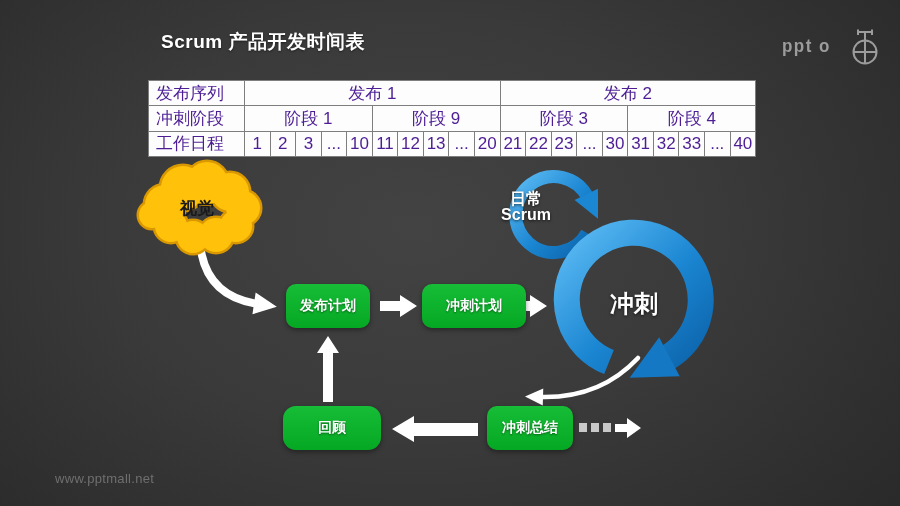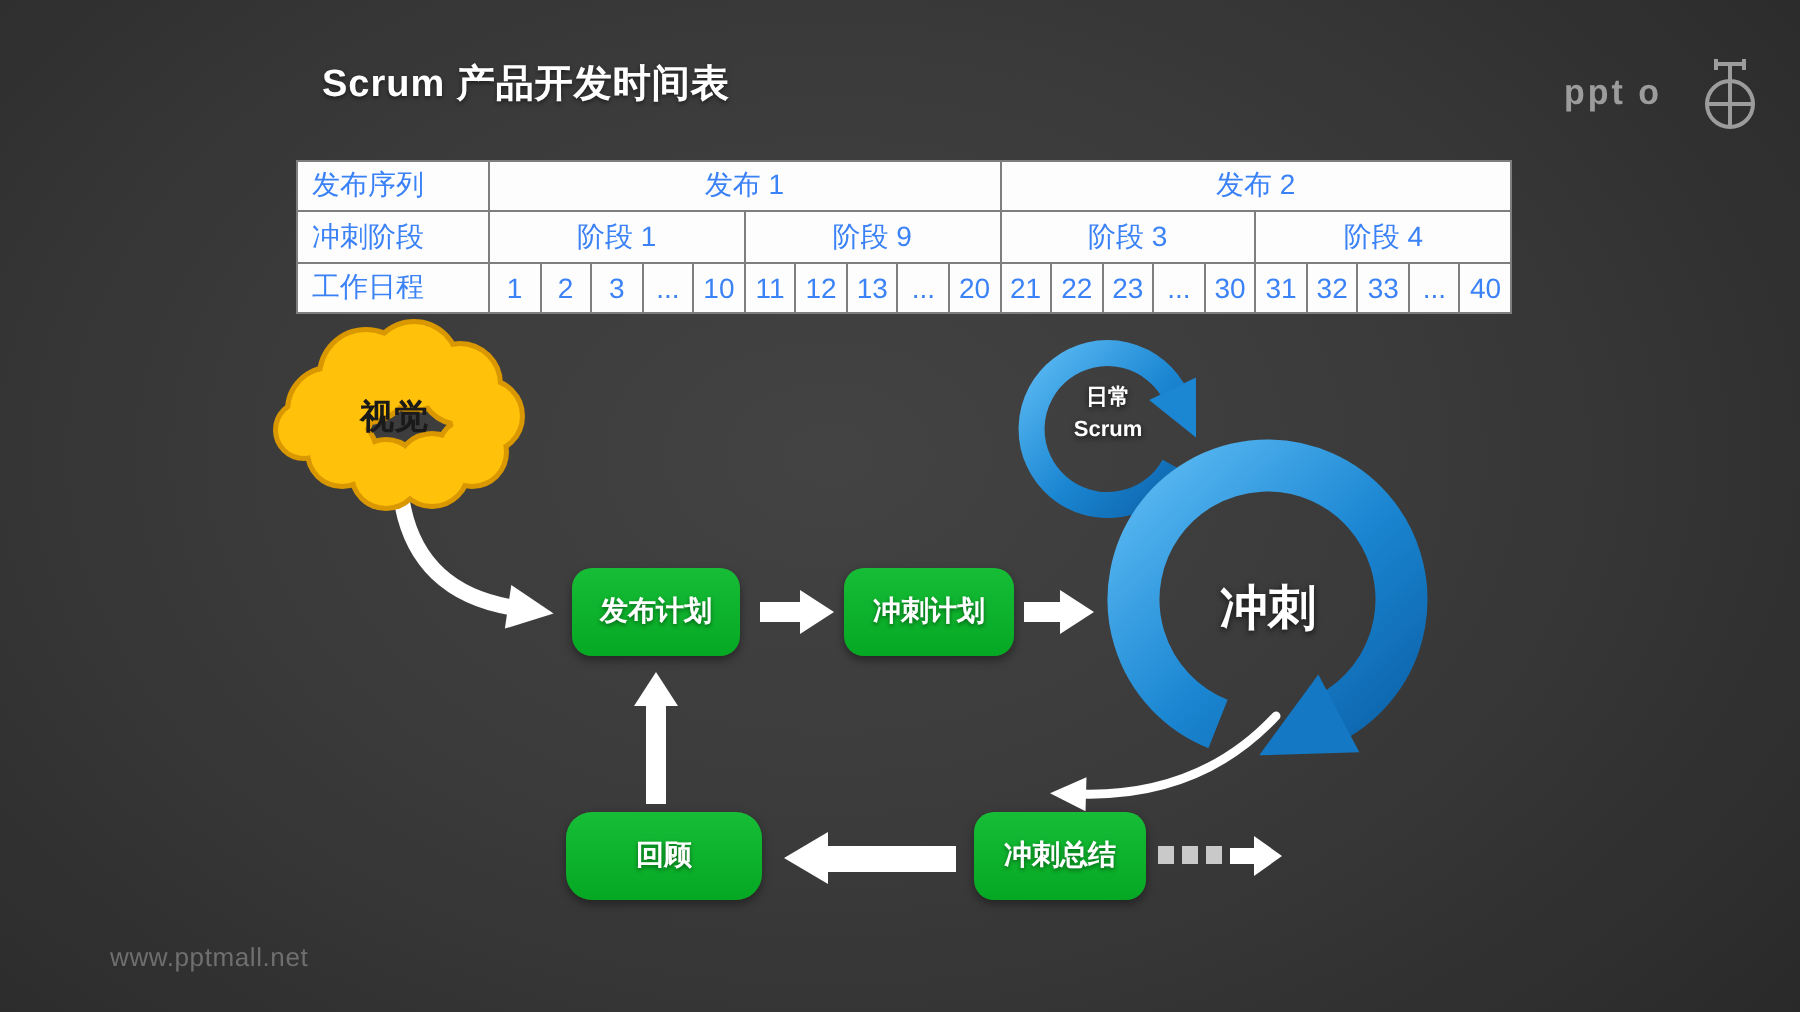--- a/index.html
+++ b/index.html
@@ -9,44 +9,44 @@
     font-family:"Liberation Sans", sans-serif;
   }
   .title{
     position:absolute;left:161px;top:29px;font-size:19px;font-weight:bold;color:#ffffff;
     letter-spacing:.5px;text-shadow:0 1px 2px rgba(0,0,0,.5);white-space:nowrap;
   }
   .logo{position:absolute;right:20px;top:28px;display:flex;align-items:center;gap:19px;color:#9c9c9c;}
   .logo-text{font-size:17px;letter-spacing:1.5px;font-weight:bold;transform:scaleY(1.05);}
   table.timeline{
     position:absolute;left:148px;top:80px;width:607px;border-collapse:collapse;table-layout:fixed;
-    background:#fdfdfd;font-size:14px;color:#3b82f6;
+    background:#fdfdfd;font-size:17px;color:#4c1d95;
   }
   table.timeline td{
     border:1px solid #7e7e7e;text-align:center;height:24.4px;padding:0;
     overflow:hidden;white-space:nowrap;
   }
   table.timeline td.rowhead{text-align:left;padding-left:7px;}
   .node{
     position:absolute;display:flex;align-items:center;justify-content:center;
     color:#fff;font-weight:bold;font-size:14px;border-radius:10px;
     text-shadow:0 1px 2px rgba(0,0,0,.45);box-shadow:0 2px 5px rgba(0,0,0,.4);
   }
   .green{background:linear-gradient(180deg,#17bd37 0%,#05a822 100%);}
   .red{background:linear-gradient(180deg,#f8585f 0%,#ec2e38 100%);}
   #release-plan{left:286px;top:284px;width:84px;height:44px;}
-  #sprint-plan{left:422px;top:284px;width:85px;height:44px;}
+  #sprint-plan{left:422px;top:284px;width:104px;height:44px;}
   #review{left:283px;top:406px;width:98px;height:44px;border-radius:13px;}
   #sprint-summary{left:487px;top:406px;width:86px;height:44px;}
   #deploy{left:641px;top:406px;width:105px;height:44px;}
   .ring-label{
     position:absolute;color:#fff;font-weight:bold;text-align:center;
     text-shadow:0 1px 3px rgba(0,0,0,.7);pointer-events:none;
   }
-  #daily-label{left:512px;top:191px;width:84px;font-size:11px;line-height:16px;}
+  #daily-label{left:484px;top:191px;width:84px;font-size:16px;line-height:16px;}
   #sprint-label{left:592px;top:288px;width:84px;font-size:24px;}
   .watermark{position:absolute;left:55px;top:471px;font-size:13px;color:#6f6f6f;letter-spacing:.3px;}
   svg.overlay{position:absolute;left:0;top:0;}
 </style>
 </head>
 <body>
 
 <div class="slide">
 
   <svg class="overlay" width="900" height="506" viewBox="0 0 900 506">

